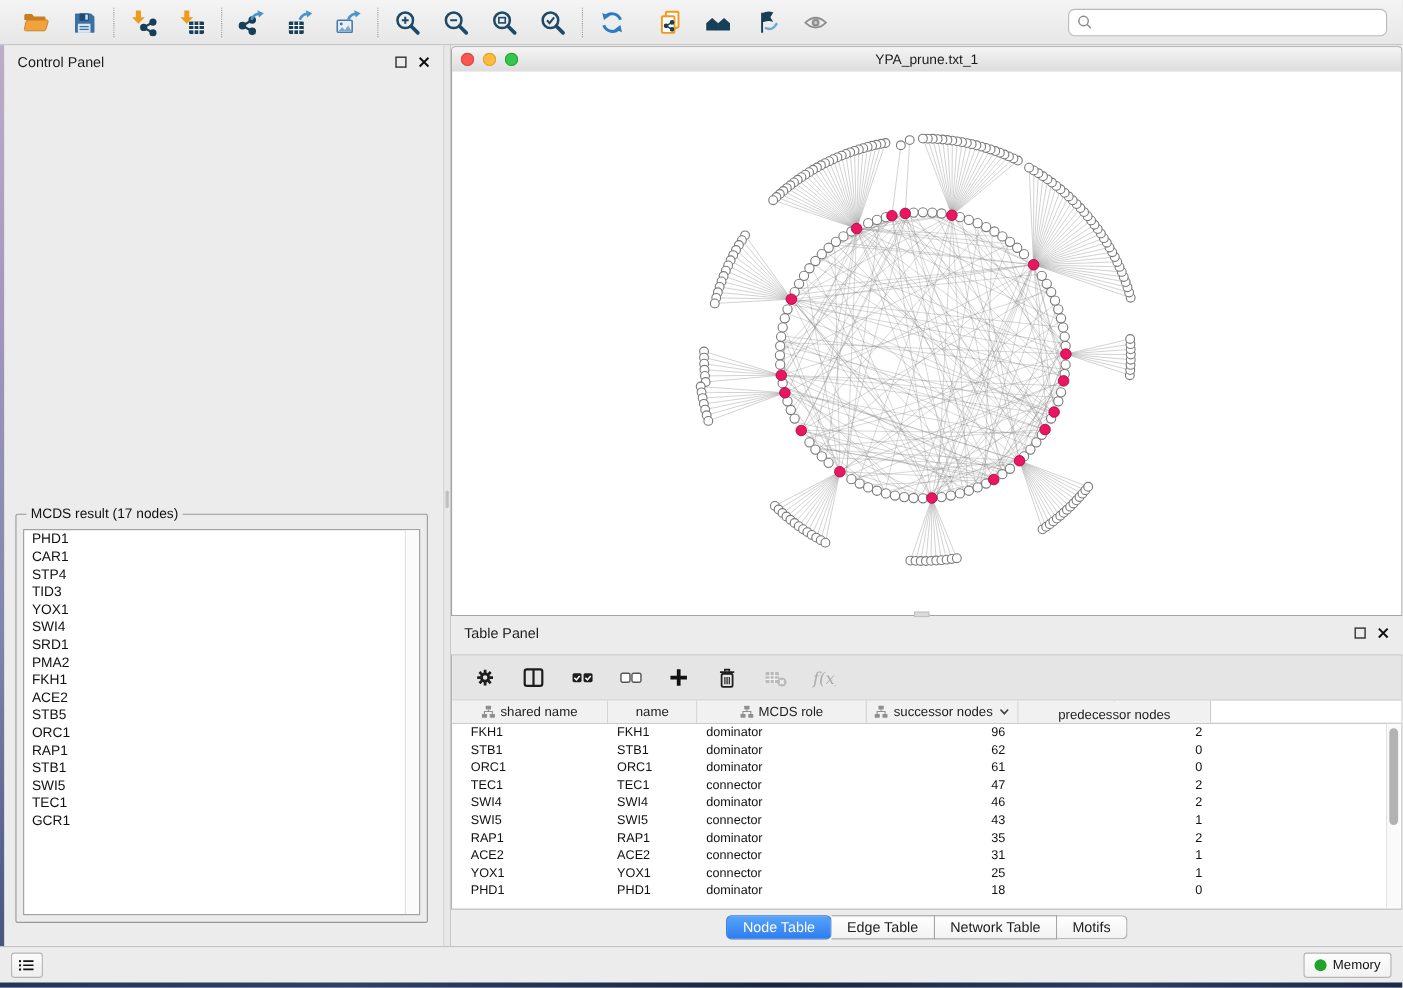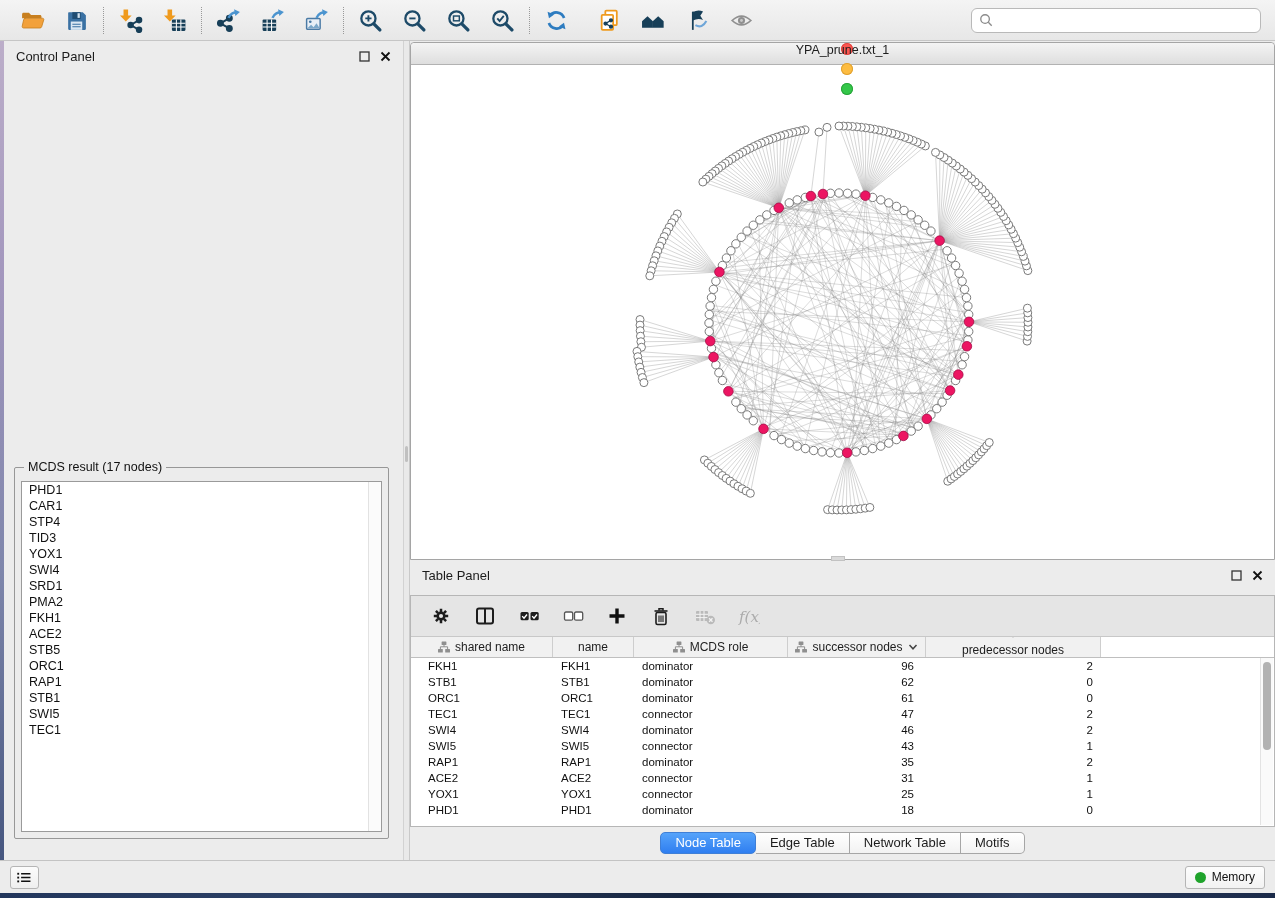--- a/index.html
+++ b/index.html
@@ -66,21 +66,21 @@
   .vsplit { position:absolute; left:403px; top:41px; width:7px; height:819px; background:#e9e9e9;
     border-left:1px solid #d2d2d2; border-right:1px solid #c9c9c9; }
   .vhandle { position:absolute; left:1px; top:405px; width:3px; height:16px; background:#c0c0c0; border-radius:2px; }
   .hhandle { position:absolute; left:831px; top:556px; width:14px; height:5px; background:#dadada; border:1px solid #c2c2c2; z-index:4; }
 
   
   .net-win { position:absolute; left:410px; top:42px; width:865px; height:518px; background:#fff;
     border:1px solid #a5a5a5; border-radius:4px 4px 0 0; }
   .net-title { position:relative; height:22px; background:linear-gradient(#f4f4f4,#dedede);
     border-bottom:1px solid #b2b2b2; border-radius:4px 4px 0 0; display:flex; align-items:center;
-    padding-left:8px; gap:8px;flex-direction:column; }
+    padding-left:8px; gap:8px; }
   .tl { width:12px; height:12px; border-radius:50%; flex:none; }
   .tl.red { background:#fc5650; box-shadow:inset 0 0 0 1px #df443f; }
   .tl.yellow { background:#fdbc40; box-shadow:inset 0 0 0 1px #dfa133; }
   .tl.green { background:#34c749; box-shadow:inset 0 0 0 1px #2aa33c; }
   .net-title-text { position:absolute; left:0; right:0; text-align:center; font-size:12.5px; color:#1d1d1d; }
   #net-svg { display:block; width:863px; height:494px; }
 
   
   .table-panel { position:absolute; left:410px; top:560px; width:865px; height:300px; background:#ececec; }
   .tp-title-row { height:28px; display:flex; align-items:center; padding:2px 12px 0; }
@@ -304,20 +304,21 @@
         <div class="item">SRD1</div>
         <div class="item">PMA2</div>
         <div class="item">FKH1</div>
         <div class="item">ACE2</div>
         <div class="item">STB5</div>
         <div class="item">ORC1</div>
         <div class="item">RAP1</div>
         <div class="item">STB1</div>
         <div class="item">SWI5</div>
         <div class="item">TEC1</div>
+        <div class="item">GCR1</div>
       </div>
   </div>
 </div>
 
 <div class="vsplit">
     <div class="vhandle"></div>
   </div>
 
 <div class="net-win">
   <div class="net-title">

